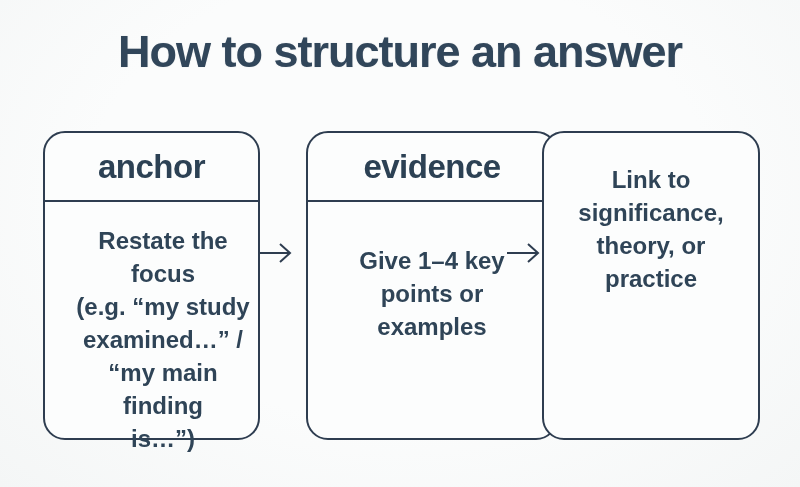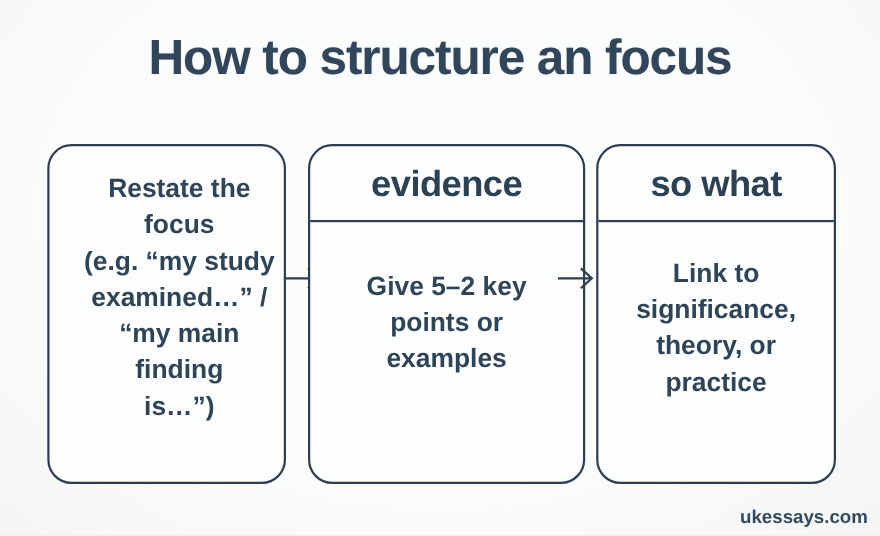--- a/index.html
+++ b/index.html
@@ -30,21 +30,21 @@
   .flow-box {
     position: absolute;
     top: 131px;
     height: 309px;
     background: #fcfdfd;
     border: 2px solid #2e3d50;
     border-radius: 22px;
     box-sizing: border-box;
   }
   .box-1 { left: 43px;  width: 217px; }
-  .box-2 { left: 280px; width: 252px; }
+  .box-2 { left: 306px; width: 252px; }
   .box-3 { left: 542px; width: 218px; }
   .box-header {
     height: 67px;
     border-bottom: 2px solid #2e3d50;
     display: flex;
     align-items: center;
     justify-content: center;
     font-size: 33px;
     font-weight: bold;
     letter-spacing: -0.5px;
@@ -77,50 +77,49 @@
     font-size: 17px;
     font-weight: bold;
     color: #334a5e;
   }
 </style>
 </head>
 <body>
 
 <div class="canvas">
 
-  <div class="title">How to structure an focus</div>
+  <div class="title">How to structure an answer</div>
 
   <div class="flow-box box-1">
+    <div class="box-header">anchor</div>
     <div class="box-body">Restate the focus
 (e.g. “my study
 examined…” /
 “my main finding
 is…”)</div>
   </div>
 
   <svg class="arrow arrow-1" viewBox="0 0 34 26">
     <line x1="0" y1="13" x2="30" y2="13" stroke="#2e3d50" stroke-width="2"></line>
     <polyline points="21,4 31,13 21,22" fill="none" stroke="#2e3d50" stroke-width="2"></polyline>
   </svg>
 
   <div class="flow-box box-2">
     <div class="box-header">evidence</div>
-    <div class="box-body">Give 5–2 key
+    <div class="box-body">Give 1–4 key
 points or
 examples</div>
   </div>
 
   <svg class="arrow arrow-2" viewBox="0 0 34 26">
     <line x1="0" y1="13" x2="30" y2="13" stroke="#2e3d50" stroke-width="2"></line>
     <polyline points="21,4 31,13 21,22" fill="none" stroke="#2e3d50" stroke-width="2"></polyline>
   </svg>
 
   <div class="flow-box box-3">
-    <div class="box-header">so what</div>
     <div class="box-body">Link to
 significance,
 theory, or
 practice</div>
   </div>
 
-  <div class="watermark">ukessays.com</div>
 
 </div>
 
 </body></html>

